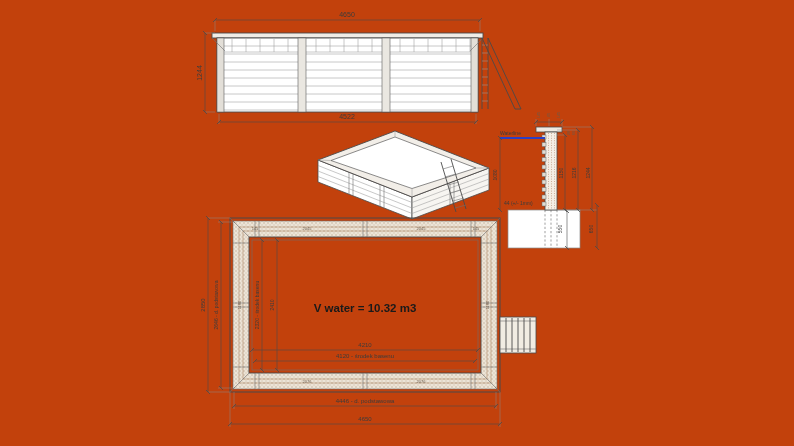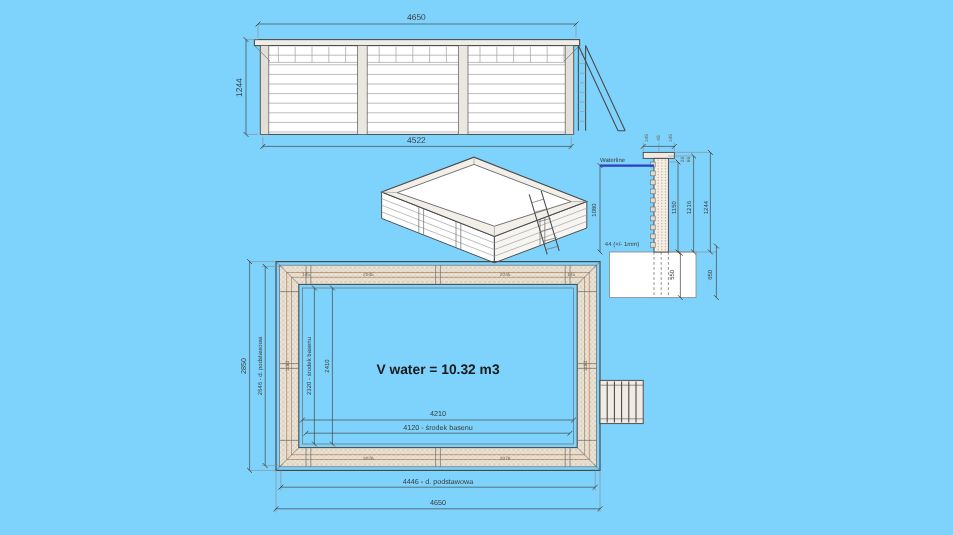--- a/index.html
+++ b/index.html
@@ -1,17 +1,17 @@
 <!DOCTYPE html>
 <html><head>
 <meta charset="utf-8">
 <style>
   html,body{margin:0;padding:0;background:#ffffff;}
   #canvas{
-    position:relative;width:794px;height:446px;background:#7dd3fc;overflow:hidden;
+    position:relative;width:794px;height:446px;background:#c2410c;overflow:hidden;
     font-family:"Liberation Sans", sans-serif;
   }
   .view{position:absolute;}
   svg text{fill:#3c3c3c;}
   .dimtxt{font-size:7px;}
   .dimtxt-s{font-size:5px;}
   .dimtxt-xs{font-size:4px;fill:#6b5b4b;}
   .voltxt{font-size:11.5px;font-weight:bold;fill:#1a1a1a;}
   .thin{stroke:#8a8a8a;stroke-width:0.5;fill:none;}
   .line{stroke:#4a4a4a;stroke-width:0.9;fill:none;}

